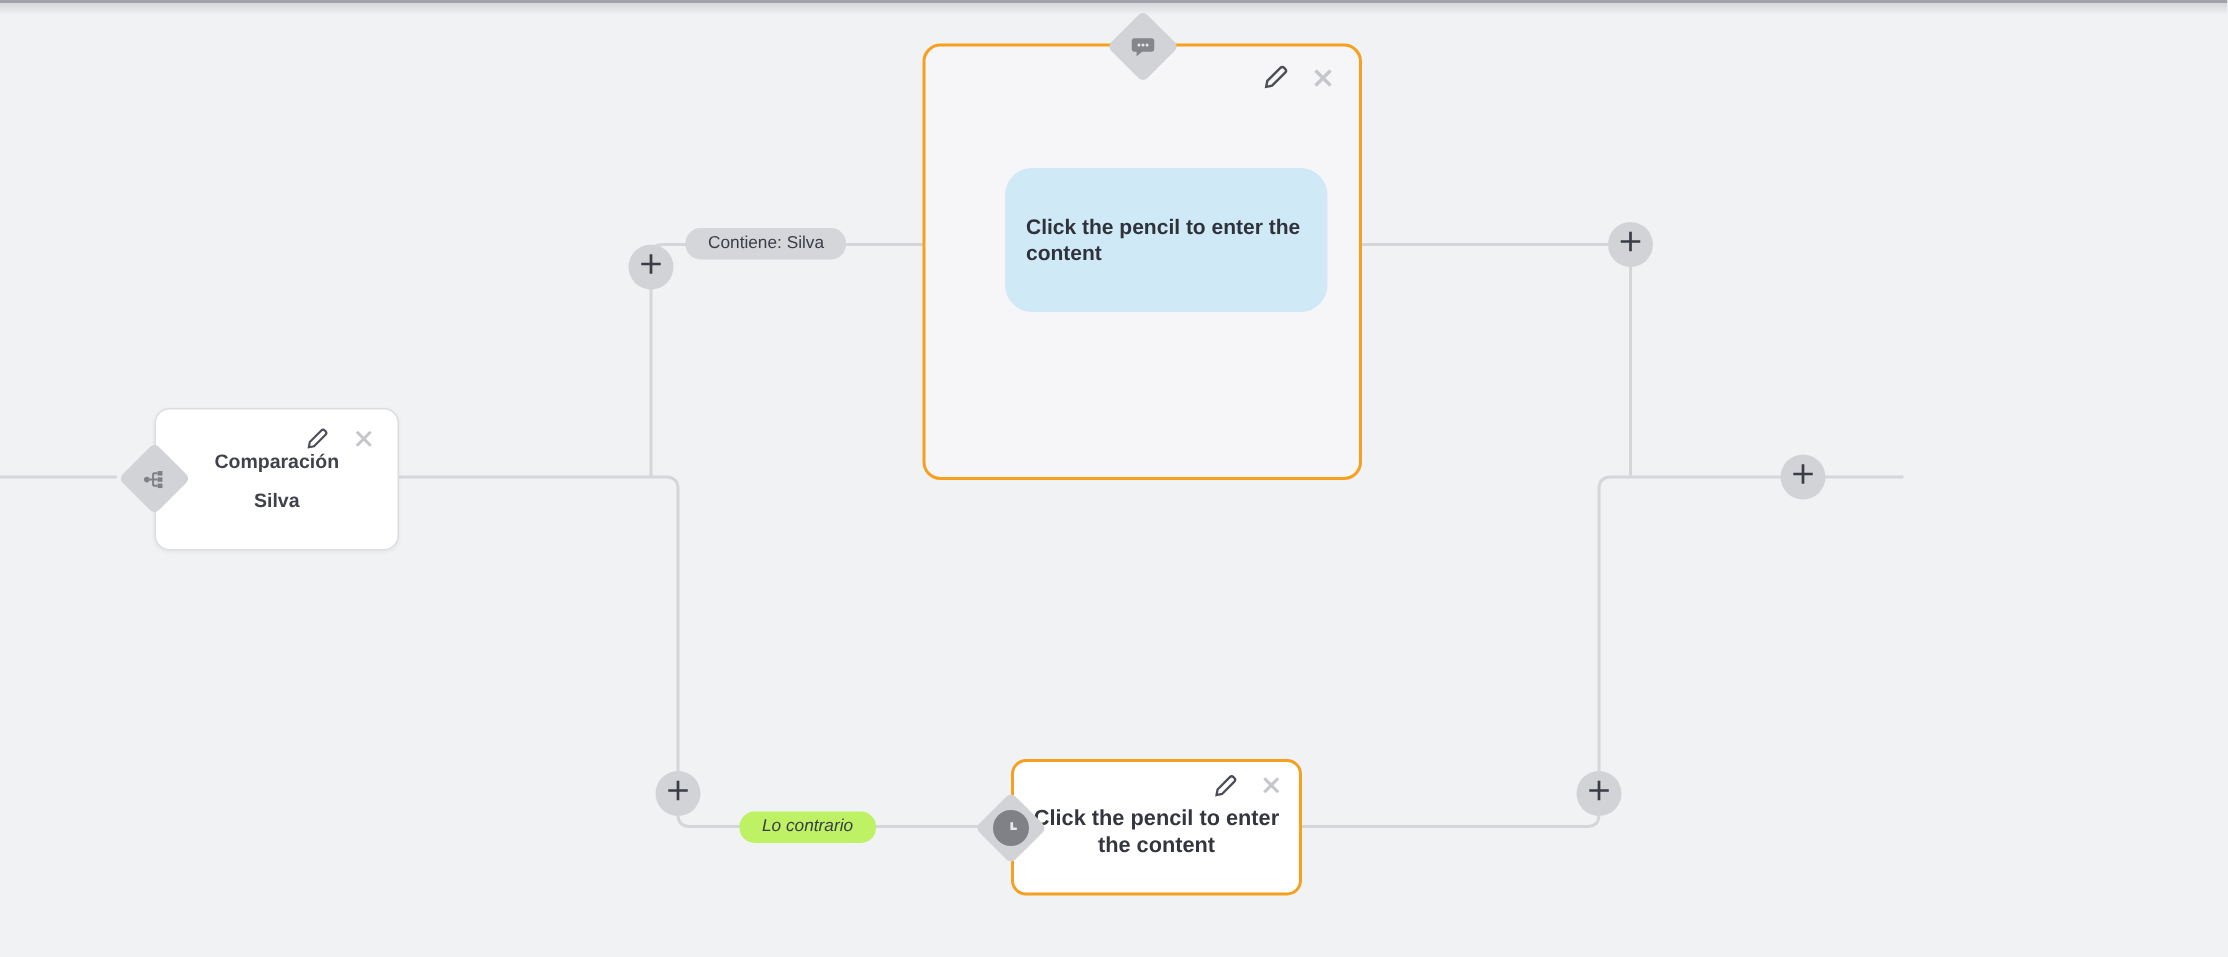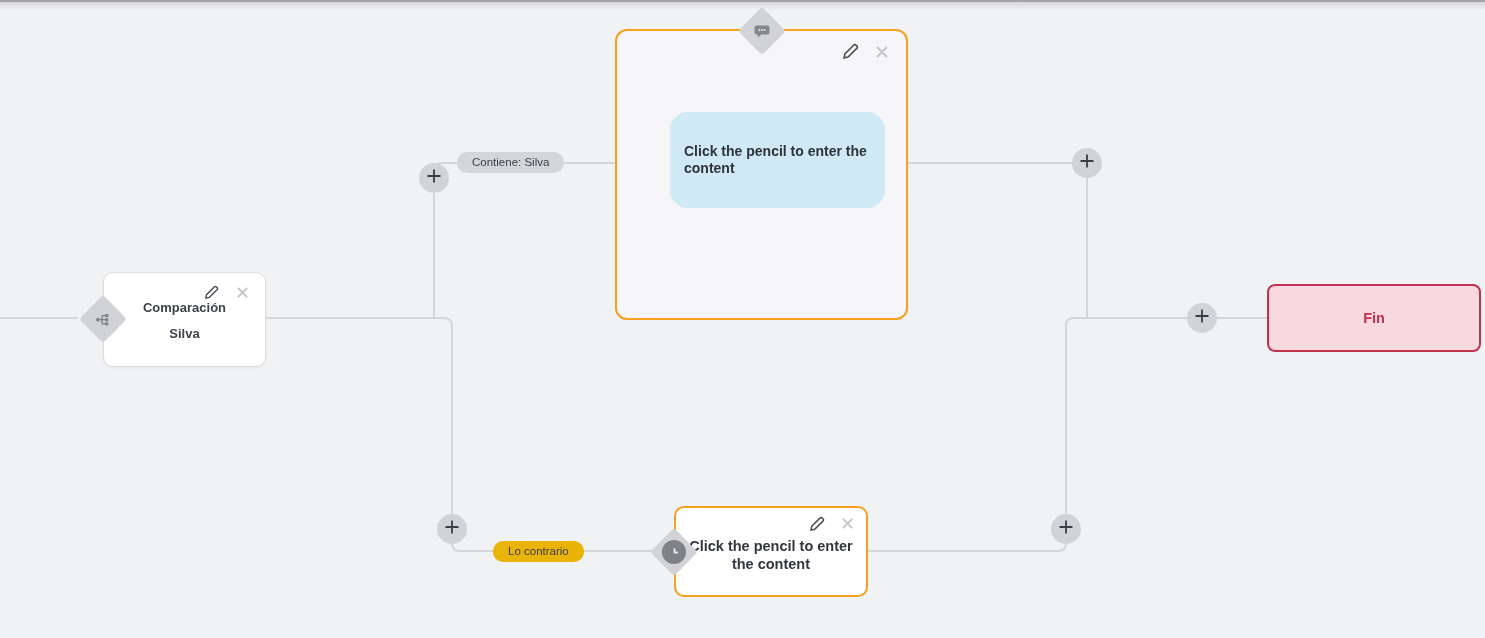--- a/index.html
+++ b/index.html
@@ -76,21 +76,21 @@
 
   
   .plus-btn{position:absolute;width:30px;height:30px;border-radius:50%;
     background:var(--widget-gray);z-index:12;display:flex;align-items:center;
     justify-content:center;cursor:pointer;color:#3a3d46;}
 
   
   .edge-label{position:absolute;z-index:11;height:21px;line-height:21px;
     padding:0 15px;border-radius:10px;font-size:11.5px;color:#3a3d46;white-space:nowrap;}
   .edge-label.gray{background:#d5d6da;}
-  .edge-label.white{background:#eab308;}
+  .edge-label.white{background:#bef264;font-style:italic;}
 </style>
 </head>
 <body>
 
 <div class="canvas">
 
   <svg class="wires" width="1485" height="638" viewBox="0 0 1485 638">
     <g fill="none" stroke="#d5d6d9" stroke-width="2">
 
       <path d="M0,318 H78"></path>
@@ -223,17 +223,14 @@
       <span class="dicon">
         <span class="clock-wrap">
           <svg width="15" height="15" viewBox="0 0 16 16">
               <path d="M8 3.4V8h3.6" stroke="#e9e9eb" stroke-width="1.9" fill="none"></path>
             </svg>
         </span>
       </span>
     </div>
   </div>
 
-  <div class="node end-node">
-    <span>Fin</span>
-  </div>
 
 </div>
 
 </body></html>

